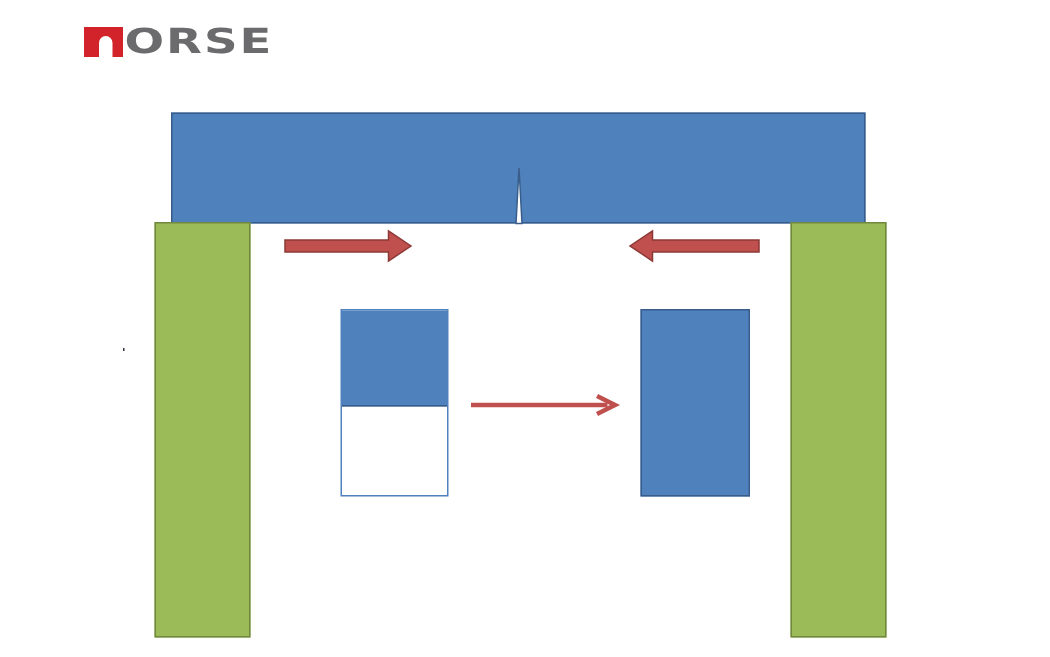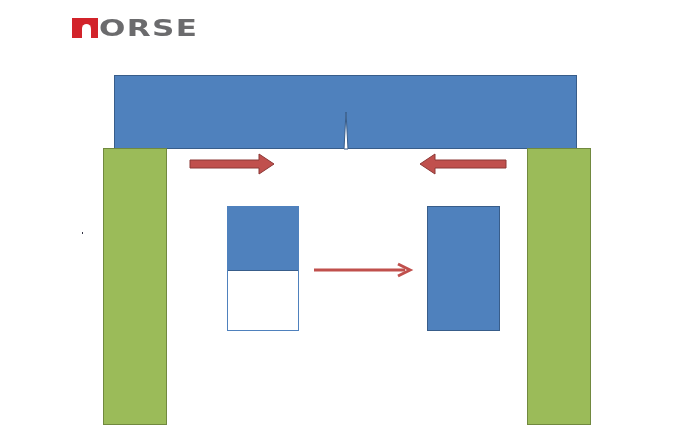--- a/index.html
+++ b/index.html
@@ -1,17 +1,17 @@
 <!DOCTYPE html>
 <html><head>
   <meta charset="utf-8">
   <style>
     html, body { margin: 0; padding: 0; background: #ffffff; }
     body { width: 700px; height: 438px; position: relative; overflow: hidden; font-family: "Liberation Sans", sans-serif; }
-    .logo { position: absolute; left: 45px; top: 18px; height: 20px; display: flex; align-items: center; padding-left: 27px; }
+    .logo { position: absolute; left: 29px; top: 18px; height: 20px; display: flex; align-items: center; padding-left: 27px; }
     .logo-mark { width: 26px; height: 20px; background: #d2232a; position: relative; }
     .logo-mark::after { content: ""; position: absolute; left: 10px; top: 6px; width: 9px; height: 14px; background: #fff; border-radius: 6px 6px 0 0; }
     .logo-text { font-family: "DejaVu Sans", sans-serif; font-weight: bold; font-size: 23px; letter-spacing: 1px; color: #6b6b6d; line-height: 20px; transform: scaleX(1.35); transform-origin: left center; margin-left: 1px; }
     .shape { position: absolute; box-sizing: border-box; }
     .beam { left: 114px; top: 75px; width: 463px; height: 74px; background: #4f81bd; border: 1.5px solid #385d8a; }
     .crack { position: absolute; left: 339px; top: 110px; width: 14px; height: 40px; }
     .pillar { background: #9bbb59; border: 1.5px solid #71893f; top: 148px; width: 64px; height: 277px; }
     .pillar-left { left: 103px; }
     .pillar-right { left: 527px; }
     .block-half { left: 227px; top: 206px; width: 72px; height: 125px; border: 1.5px solid #4f81bd; background: #fff; }

